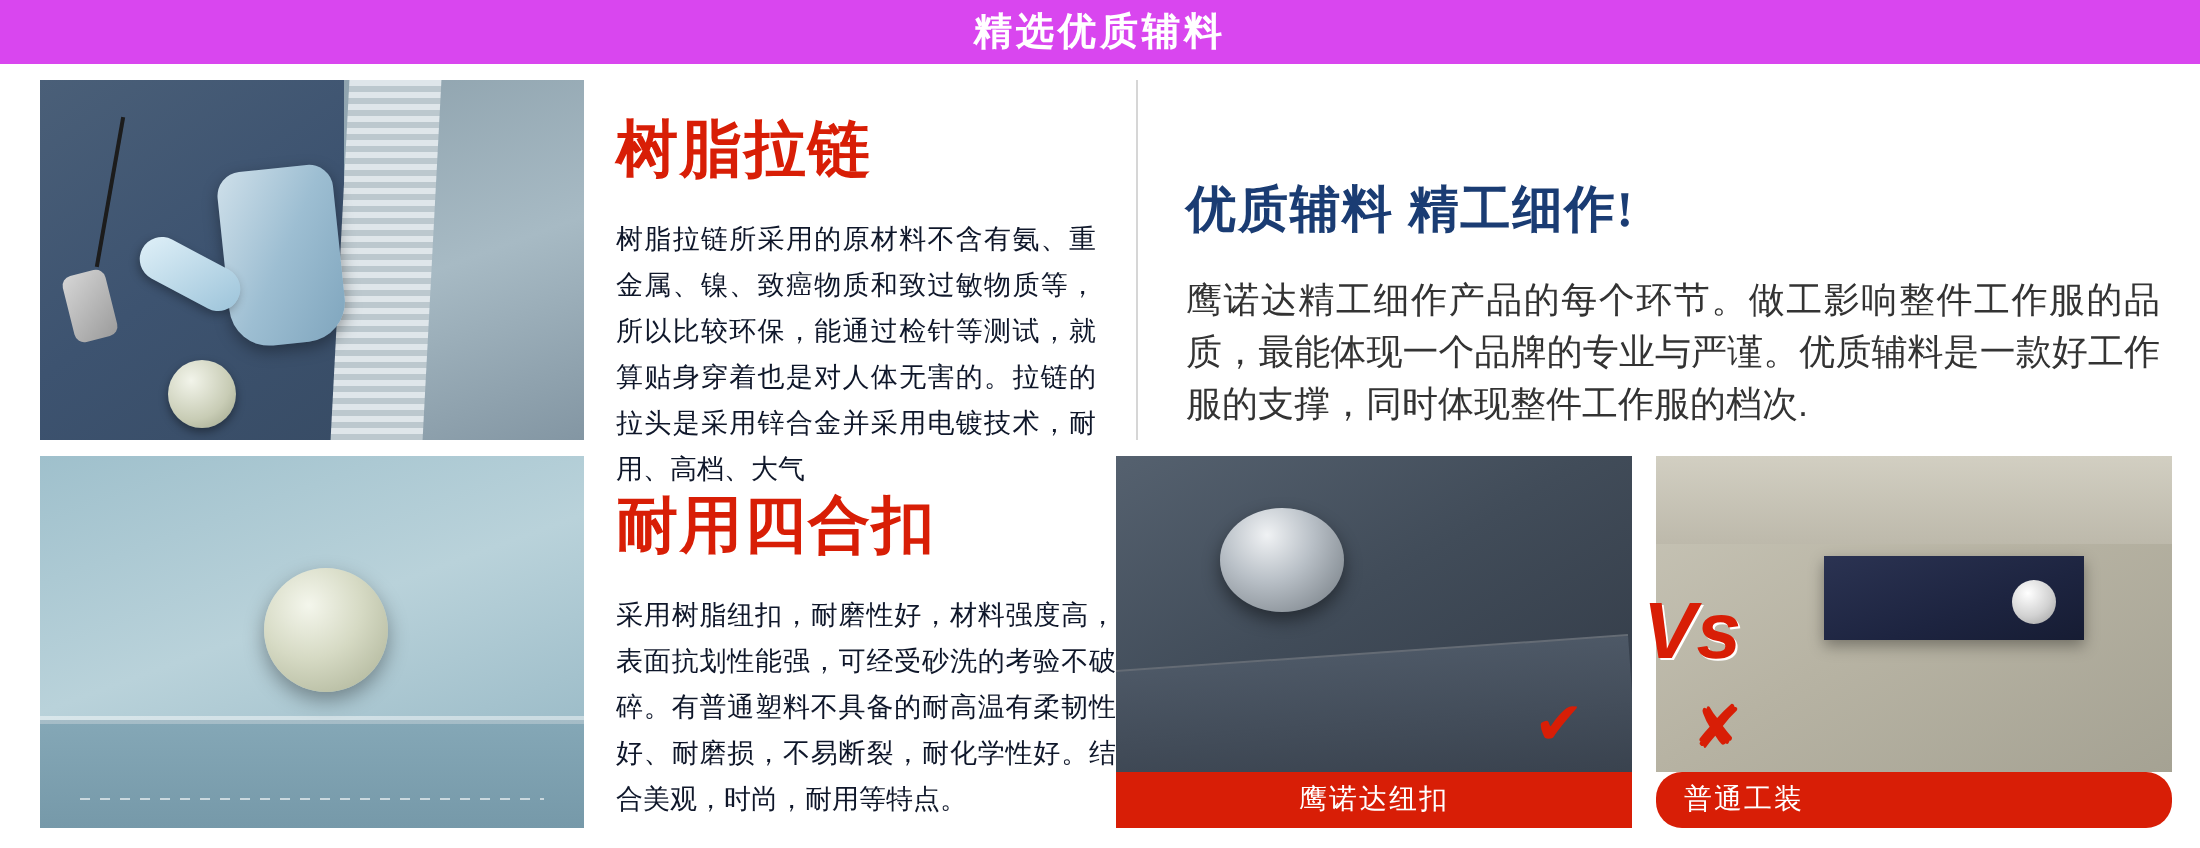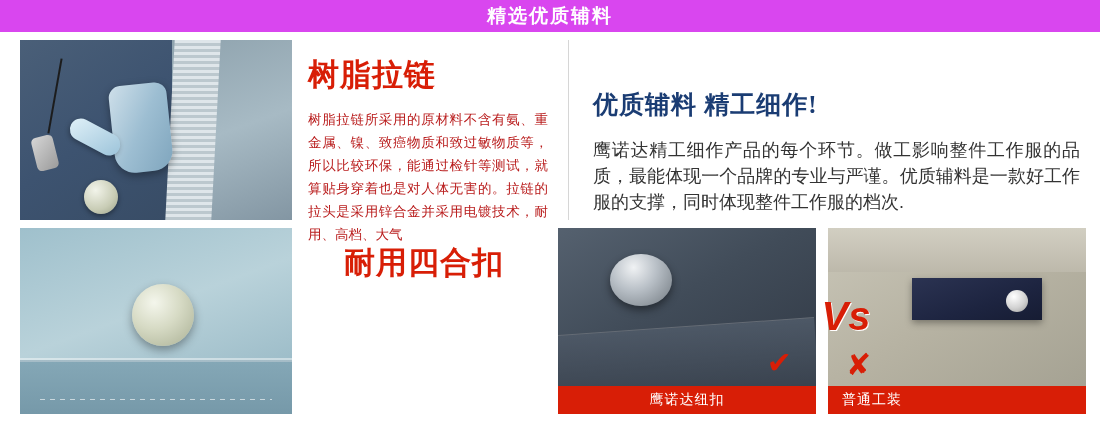--- a/index.html
+++ b/index.html
@@ -103,21 +103,21 @@
     height: 180px;
   }
   .head-red {
     color: #d81e06;
     font-size: 31px;
     font-weight: bold;
     margin: 14px 0 12px 0;
     letter-spacing: 1px;
   }
   .body-text {
-    color: #b91c1c;
+    color: #0f172a;
     font-size: 13.5px;
     line-height: 23px;
     text-align: justify;
   }
 
   .col-quality {
     position: absolute;
     left: 548px; top: 0;
     width: 512px;
     height: 180px;
@@ -174,21 +174,20 @@
     border-radius: 50%;
     background: radial-gradient(circle at 36% 30%, #f4f6ec 0%, #d6dac4 45%, #a9af93 100%);
     box-shadow: 0 4px 10px rgba(0,0,0,.35);
   }
 
   .col-snap-text {
     position: absolute;
     left: 288px; top: 0;
     width: 250px;
     height: 186px;
-    margin-left: 36px;
   }
 
   
   .cmp {
     position: absolute;
     top: 0;
     width: 258px;
     height: 186px;
     overflow: hidden;
   }
@@ -250,21 +249,21 @@
     height: 28px;
     background: #d81e06;
     color: #ffffff;
     font-size: 14px;
     display: flex;
     align-items: center;
     justify-content: center;
     letter-spacing: 1px;
   }
   .cmp-caption-left { justify-content: center; }
-  .cmp-caption-right { justify-content: flex-start; padding-left: 14px; }
+  .cmp-caption-right { justify-content: flex-start; padding-left: 14px; border-radius: 13px; }
 
   .vs {
     position: absolute;
     left: 796px; top: 66px;
     width: 60px;
     text-align: center;
     color: #d81e06;
     font-family: Liberation Sans, sans-serif;
     font-size: 40px;
     font-weight: bold;
@@ -310,20 +309,21 @@
 
     <div class="photo photo-snap">
       <div class="ps-seam"></div>
       <div class="ps-flap"></div>
       <div class="ps-stitch"></div>
       <div class="ps-button"></div>
     </div>
 
     <div class="col-snap-text">
       <div class="head-red">耐用四合扣</div>
+      <div class="body-text">采用树脂纽扣，耐磨性好，材料强度高，表面抗划性能强，可经受砂洗的考验不破碎。有普通塑料不具备的耐高温有柔韧性好、耐磨损，不易断裂，耐化学性好。结合美观，时尚，耐用等特点。</div>
     </div>
 
     <div class="vs">Vs</div>
 
     <div class="cmp cmp-left">
       <div class="cmp-photo cmp-photo-a">
         <div class="cmpa-pocket"></div>
         <div class="cmpa-snap"></div>
         <div class="cmpa-check">✔</div>
       </div>

